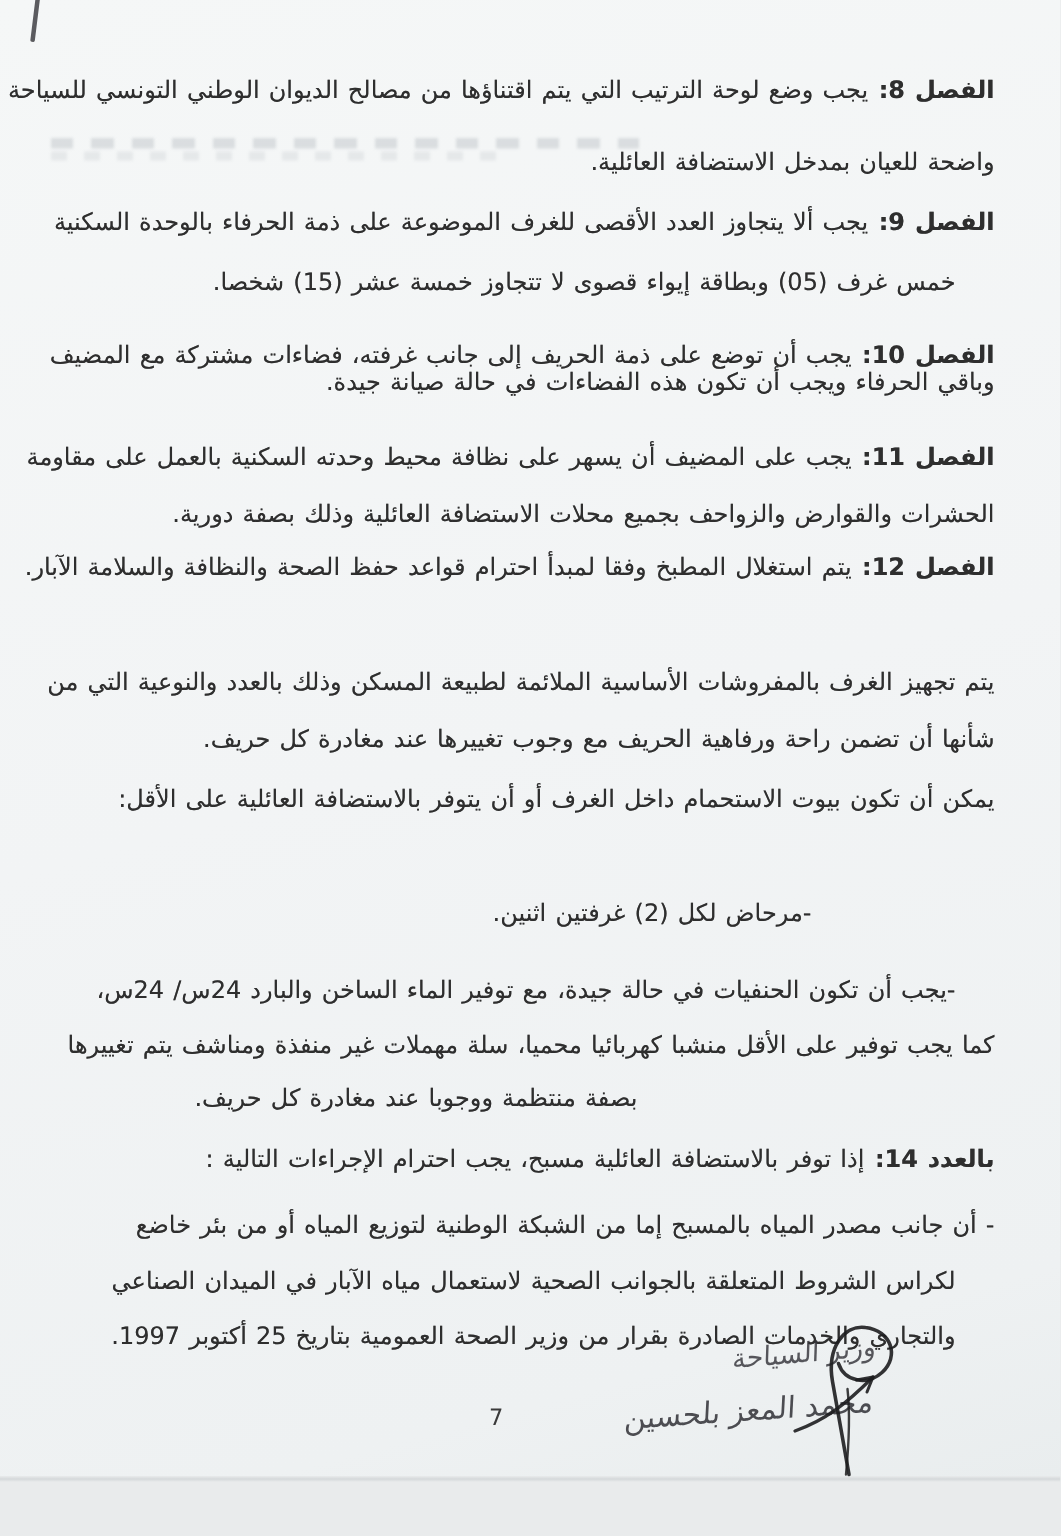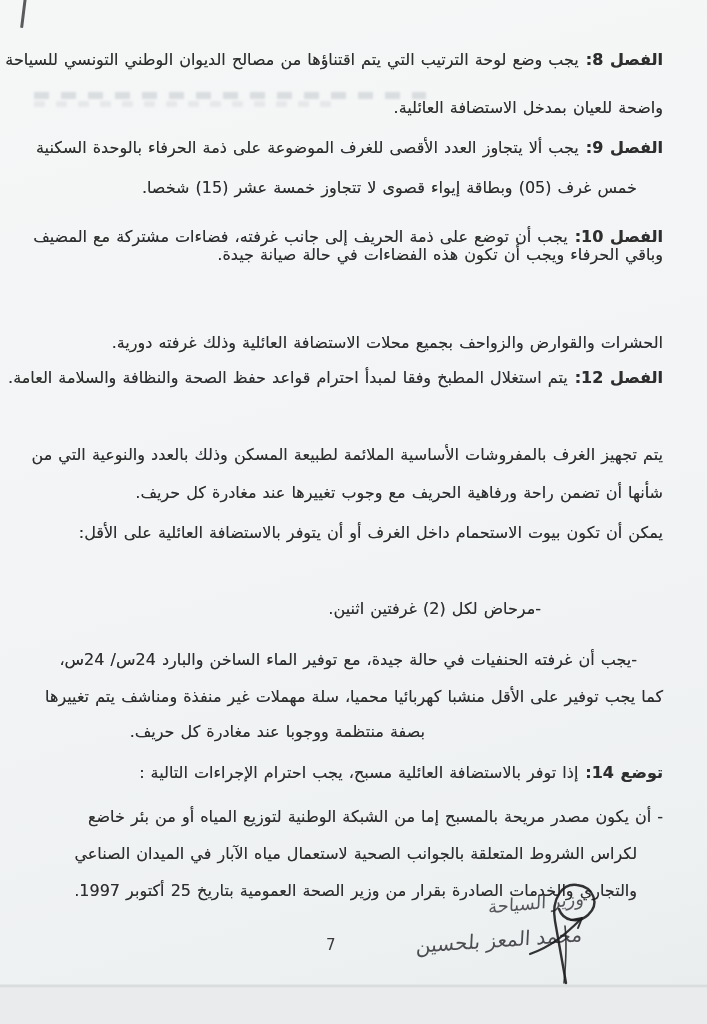--- a/index.html
+++ b/index.html
@@ -72,37 +72,38 @@
 
   <div class="line" style="top:47px"><b class="lbl">الفصل 8:</b><span>يجب وضع لوحة الترتيب التي يتم اقتناؤها من مصالح الديوان الوطني التونسي للسياحة</span></div>
   <div class="line" style="top:95px"><span>واضحة للعيان بمدخل الاستضافة العائلية.</span></div>
 
   <div class="line" style="top:135px"><b class="lbl">الفصل 9:</b><span>يجب ألا يتجاوز العدد الأقصى للغرف الموضوعة على ذمة الحرفاء بالوحدة السكنية</span></div>
   <div class="line indent-sm" style="top:175px"><span>خمس غرف (05) وبطاقة إيواء قصوى لا تتجاوز خمسة عشر (15) شخصا.</span></div>
 
   <div class="line" style="top:224px"><b class="lbl">الفصل 10:</b><span>يجب أن توضع على ذمة الحريف إلى جانب غرفته، فضاءات مشتركة مع المضيف</span></div>
   <div class="line" style="top:242px"><span>وباقي الحرفاء ويجب أن تكون هذه الفضاءات في حالة صيانة جيدة.</span></div>
 
-  <div class="line" style="top:330px"><span>الحشرات والقوارض والزواحف بجميع محلات الاستضافة العائلية وذلك غرفته دورية.</span></div>
+  <div class="line" style="top:292px"><b class="lbl">الفصل 11:</b><span>يجب على المضيف أن يسهر على نظافة محيط وحدته السكنية بالعمل على مقاومة</span></div>
+  <div class="line" style="top:330px"><span>الحشرات والقوارض والزواحف بجميع محلات الاستضافة العائلية وذلك بصفة دورية.</span></div>
 
-  <div class="line" style="top:365px"><b class="lbl">الفصل 12:</b><span>يتم استغلال المطبخ وفقا لمبدأ احترام قواعد حفظ الصحة والنظافة والسلامة العامة.</span></div>
+  <div class="line" style="top:365px"><b class="lbl">الفصل 12:</b><span>يتم استغلال المطبخ وفقا لمبدأ احترام قواعد حفظ الصحة والنظافة والسلامة الآبار.</span></div>
 
   <div class="line" style="top:442px"><span>يتم تجهيز الغرف بالمفروشات الأساسية الملائمة لطبيعة المسكن وذلك بالعدد والنوعية التي من</span></div>
   <div class="line" style="top:480px"><span>شأنها أن تضمن راحة ورفاهية الحريف مع وجوب تغييرها عند مغادرة كل حريف.</span></div>
 
   <div class="line" style="top:520px"><span>يمكن أن تكون بيوت الاستحمام داخل الغرف أو أن يتوفر بالاستضافة العائلية على الأقل:</span></div>
   <div class="line indent-bullet" style="top:596px"><span>-مرحاض لكل (2) غرفتين اثنين.</span></div>
-  <div class="line indent-sm" style="top:647px"><span>-يجب أن غرفته الحنفيات في حالة جيدة، مع توفير الماء الساخن والبارد 24س/ 24س،</span></div>
+  <div class="line indent-sm" style="top:647px"><span>-يجب أن تكون الحنفيات في حالة جيدة، مع توفير الماء الساخن والبارد 24س/ 24س،</span></div>
 
   <div class="line" style="top:684px"><span>كما يجب توفير على الأقل منشبا كهربائيا محميا، سلة مهملات غير منفذة ومناشف يتم تغييرها</span></div>
   <div class="line pull-left" style="top:719px"><span>بصفة منتظمة ووجوبا عند مغادرة كل حريف.</span></div>
 
-  <div class="line" style="top:760px"><b class="lbl">توضع 14:</b><span>إذا توفر بالاستضافة العائلية مسبح، يجب احترام الإجراءات التالية :</span></div>
+  <div class="line" style="top:760px"><b class="lbl">بالعدد 14:</b><span>إذا توفر بالاستضافة العائلية مسبح، يجب احترام الإجراءات التالية :</span></div>
 
-  <div class="line" style="top:804px"><span>- أن يكون مصدر مريحة بالمسبح إما من الشبكة الوطنية لتوزيع المياه أو من بئر خاضع</span></div>
+  <div class="line" style="top:804px"><span>- أن جانب مصدر المياه بالمسبح إما من الشبكة الوطنية لتوزيع المياه أو من بئر خاضع</span></div>
   <div class="line indent-sm" style="top:841px"><span>لكراس الشروط المتعلقة بالجوانب الصحية لاستعمال مياه الآبار في الميدان الصناعي</span></div>
   <div class="line indent-sm" style="top:878px"><span>والتجاري والخدمات الصادرة بقرار من وزير الصحة العمومية بتاريخ 25 أكتوبر 1997.</span></div>
 
   <div class="sig-title">وزير السياحة</div>
   <div class="sig-name">محمد المعز بلحسين</div>
   <svg class="sig-svg" width="130" height="112" viewBox="0 0 130 112">
     <path d="M 52,107 C 48,84 44,62 41,45 C 37,22 49,7 63,9 C 80,11 86,28 74,39 C 64,48 49,45 45,33" fill="none" stroke="#1d1d1f" stroke-width="2.4" stroke-linecap="round" opacity="0.9"></path>
     <path d="M 50,107 C 52,86 53,68 51,50" fill="none" stroke="#1d1d1f" stroke-width="1.6" stroke-linecap="round" opacity="0.85"></path>
     <path d="M 16,78 C 36,71 50,60 68,42" fill="none" stroke="#1d1d1f" stroke-width="2.2" stroke-linecap="round" opacity="0.9"></path>
     <path d="M 68,42 l -11,2 m 11,-2 l -4,10" fill="none" stroke="#1d1d1f" stroke-width="2" stroke-linecap="round" opacity="0.9"></path>

